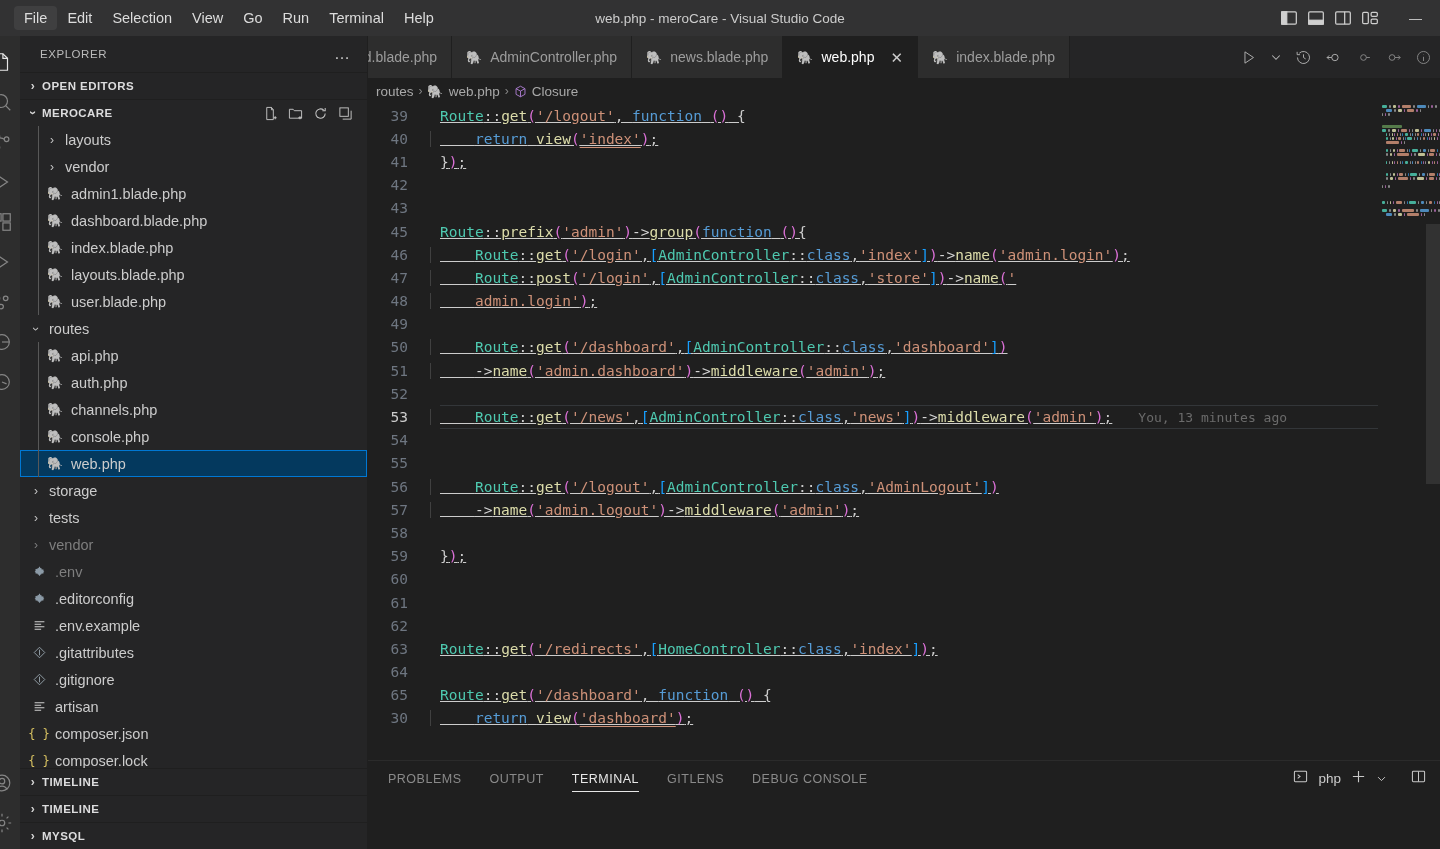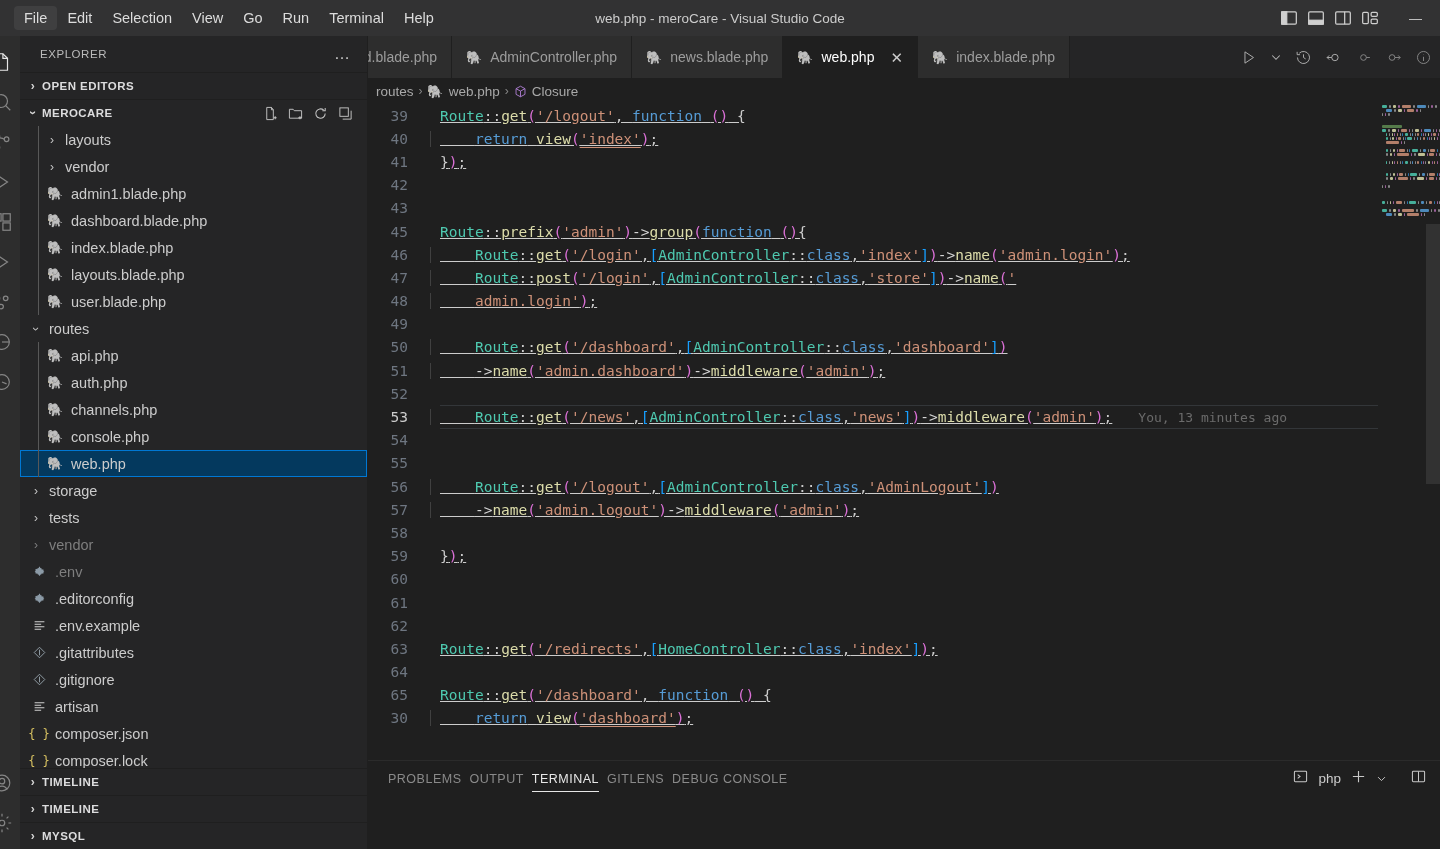--- a/index.html
+++ b/index.html
@@ -165,21 +165,21 @@
   .mm-line { height: 3px; margin: 1px 0 0 4px; display: flex; gap: 2px; }
   .mm-seg { height: 3px; border-radius: 1px; opacity: .85; }
   .editor-vscroll {
     position: absolute; right: 0; top: 0; width: 14px; bottom: 0; background: transparent;
   }
   .editor-vscroll .thumb { position: absolute; right: 0; width: 14px; background: #4f4f4f66; }
   .mm-slider { position: absolute; left: 0; right: 0; background: #ffffff0a; }
 
   
   .panel { height: 89px; flex: 0 0 89px; background: #1f1f1f; display: flex; flex-direction: column; border-top: 1px solid #2b2b2b; }
-  .panel-tabs { height: 35px; flex: 0 0 35px; display: flex; align-items: center; padding-left: 20px; gap: 8px; }
+  .panel-tabs { height: 35px; flex: 0 0 35px; display: flex; align-items: center; padding-left: 20px; gap: 28px; }
   .ptab {
     font-size: 12.5px; letter-spacing: .5px; color: #8a8a8a; text-transform: uppercase;
     position: relative; height: 35px; display: flex; align-items: center;
   }
   .ptab.active { color: #e7e7e7; }
   .ptab.active::after {
     content: ""; position: absolute; left: 0; right: 0; bottom: 4px; height: 1px; background: #e7e7e7;
   }
   .panel-actions { margin-left: auto; display: flex; align-items: center; gap: 10px; padding-right: 14px; color: #c8c8c8; }
   .panel-actions .php-label { font-size: 13.5px; color: #cccccc; }

